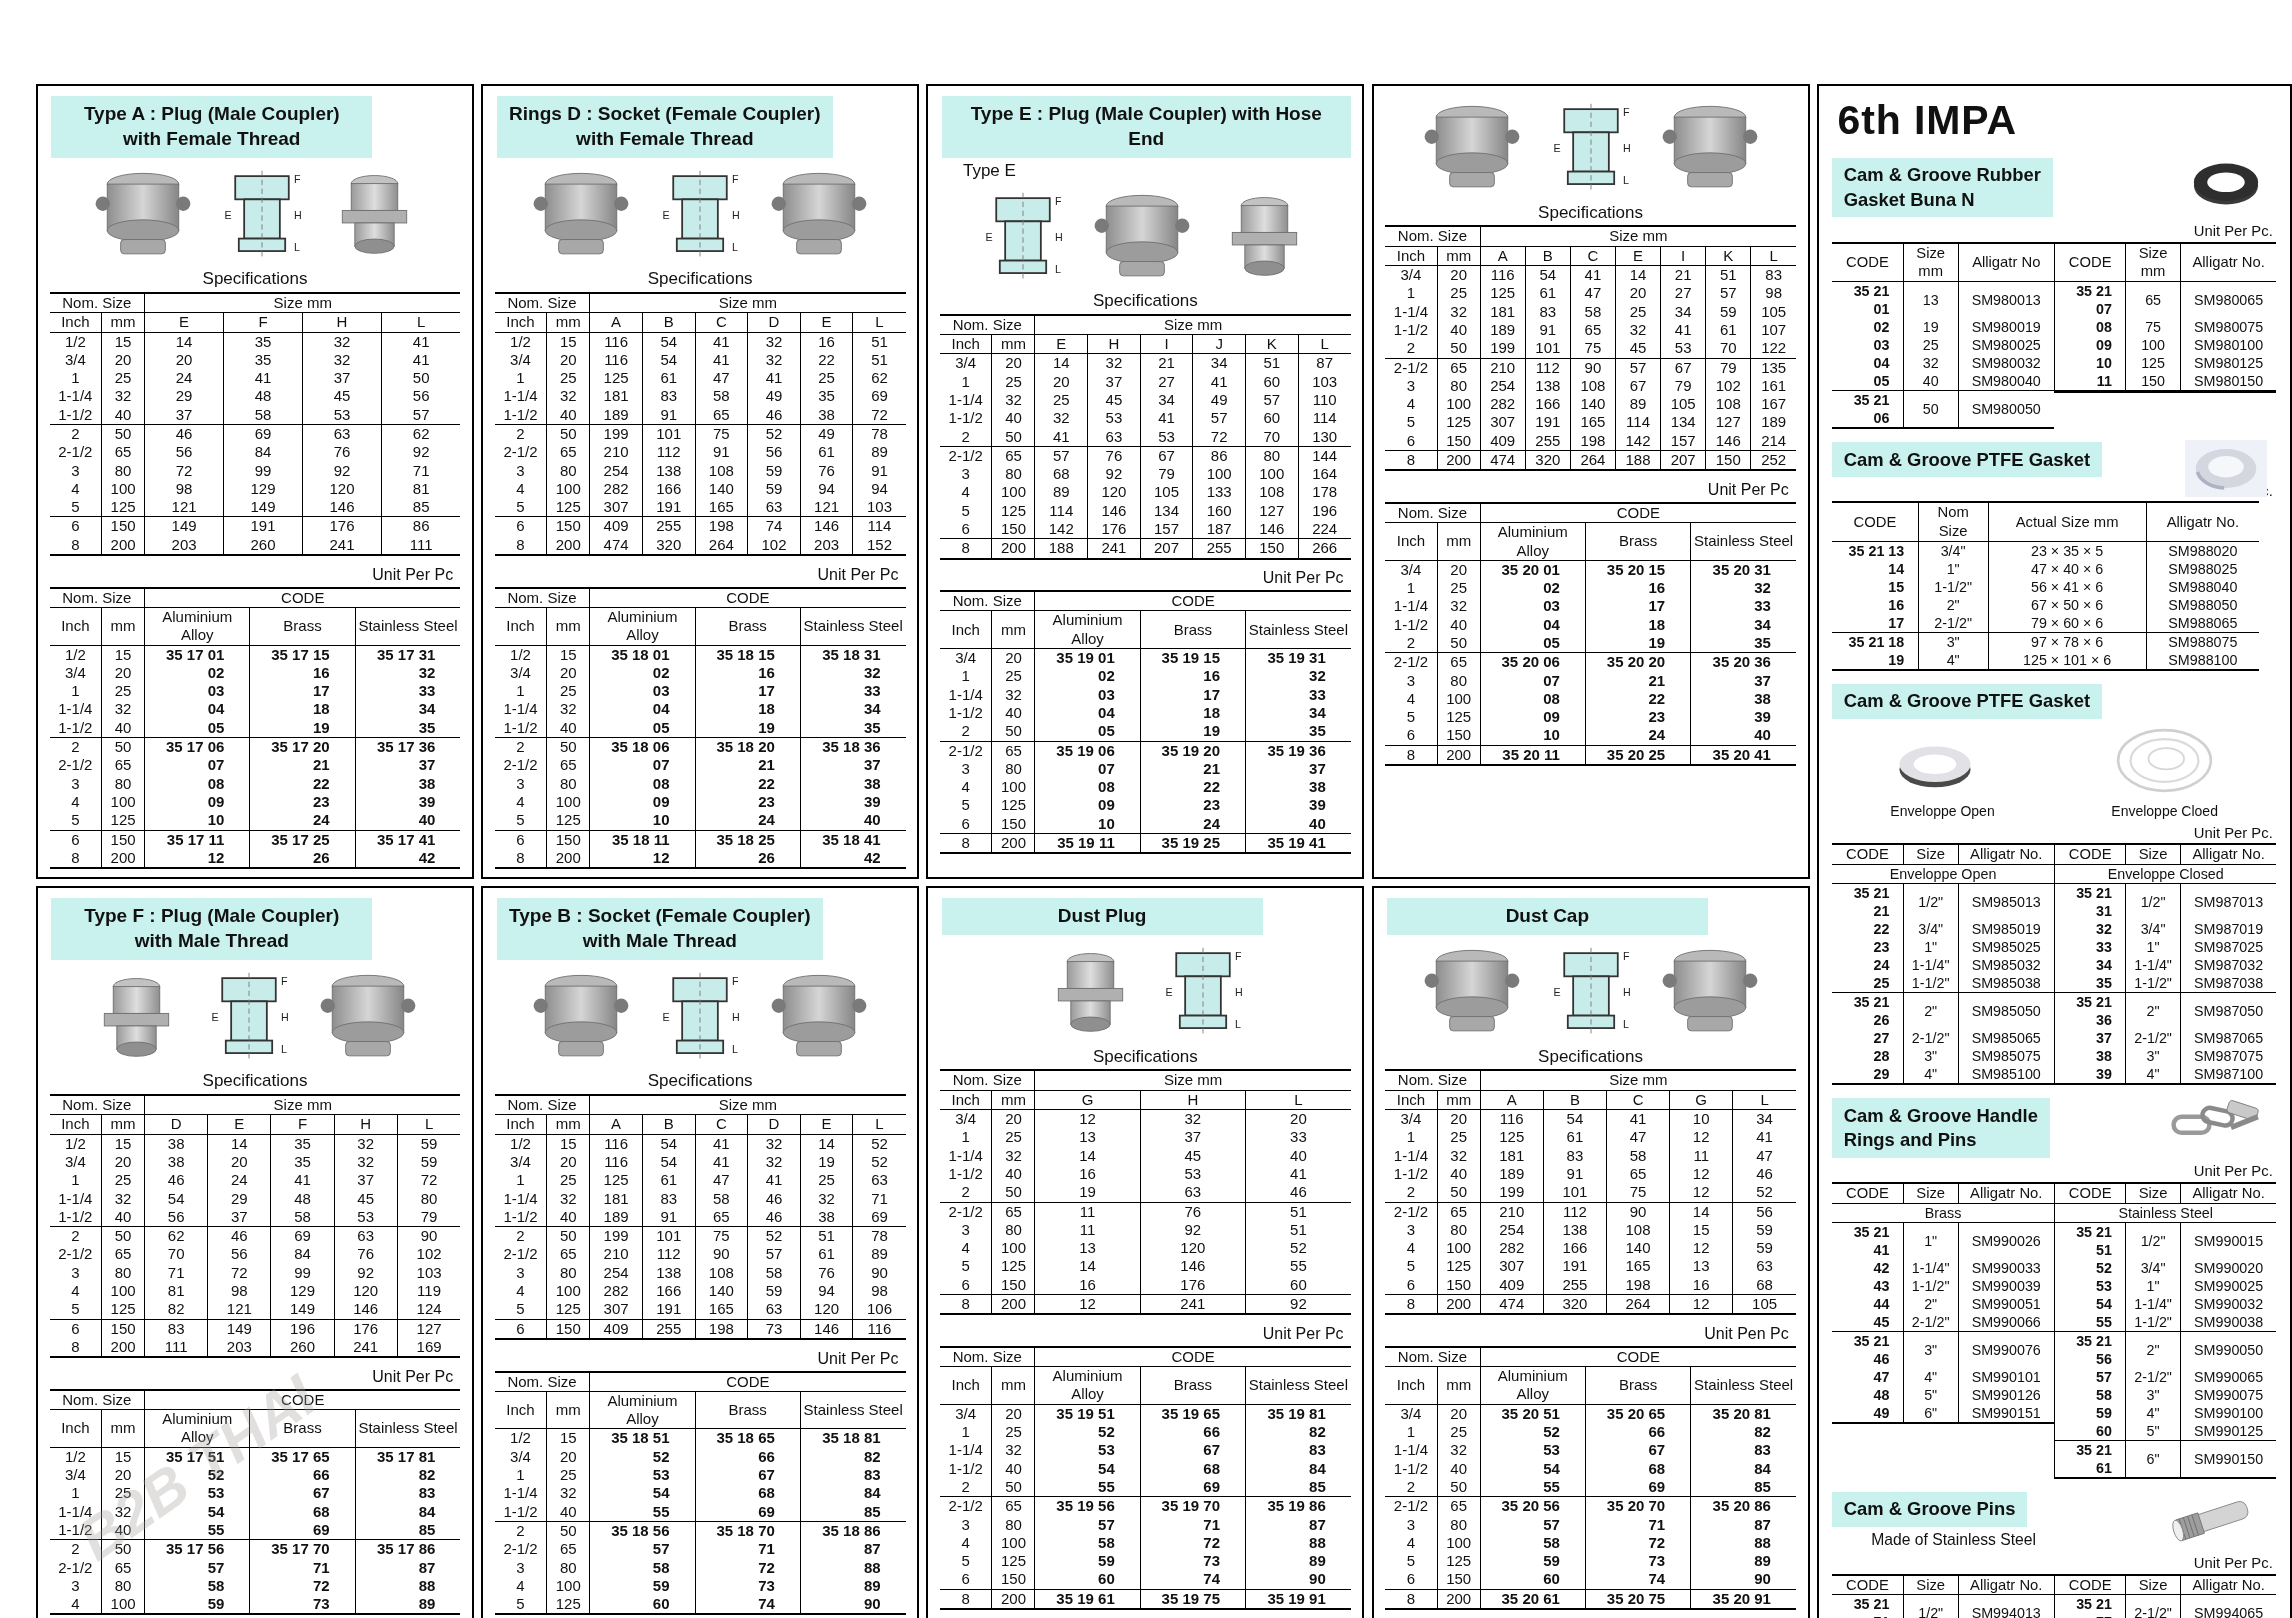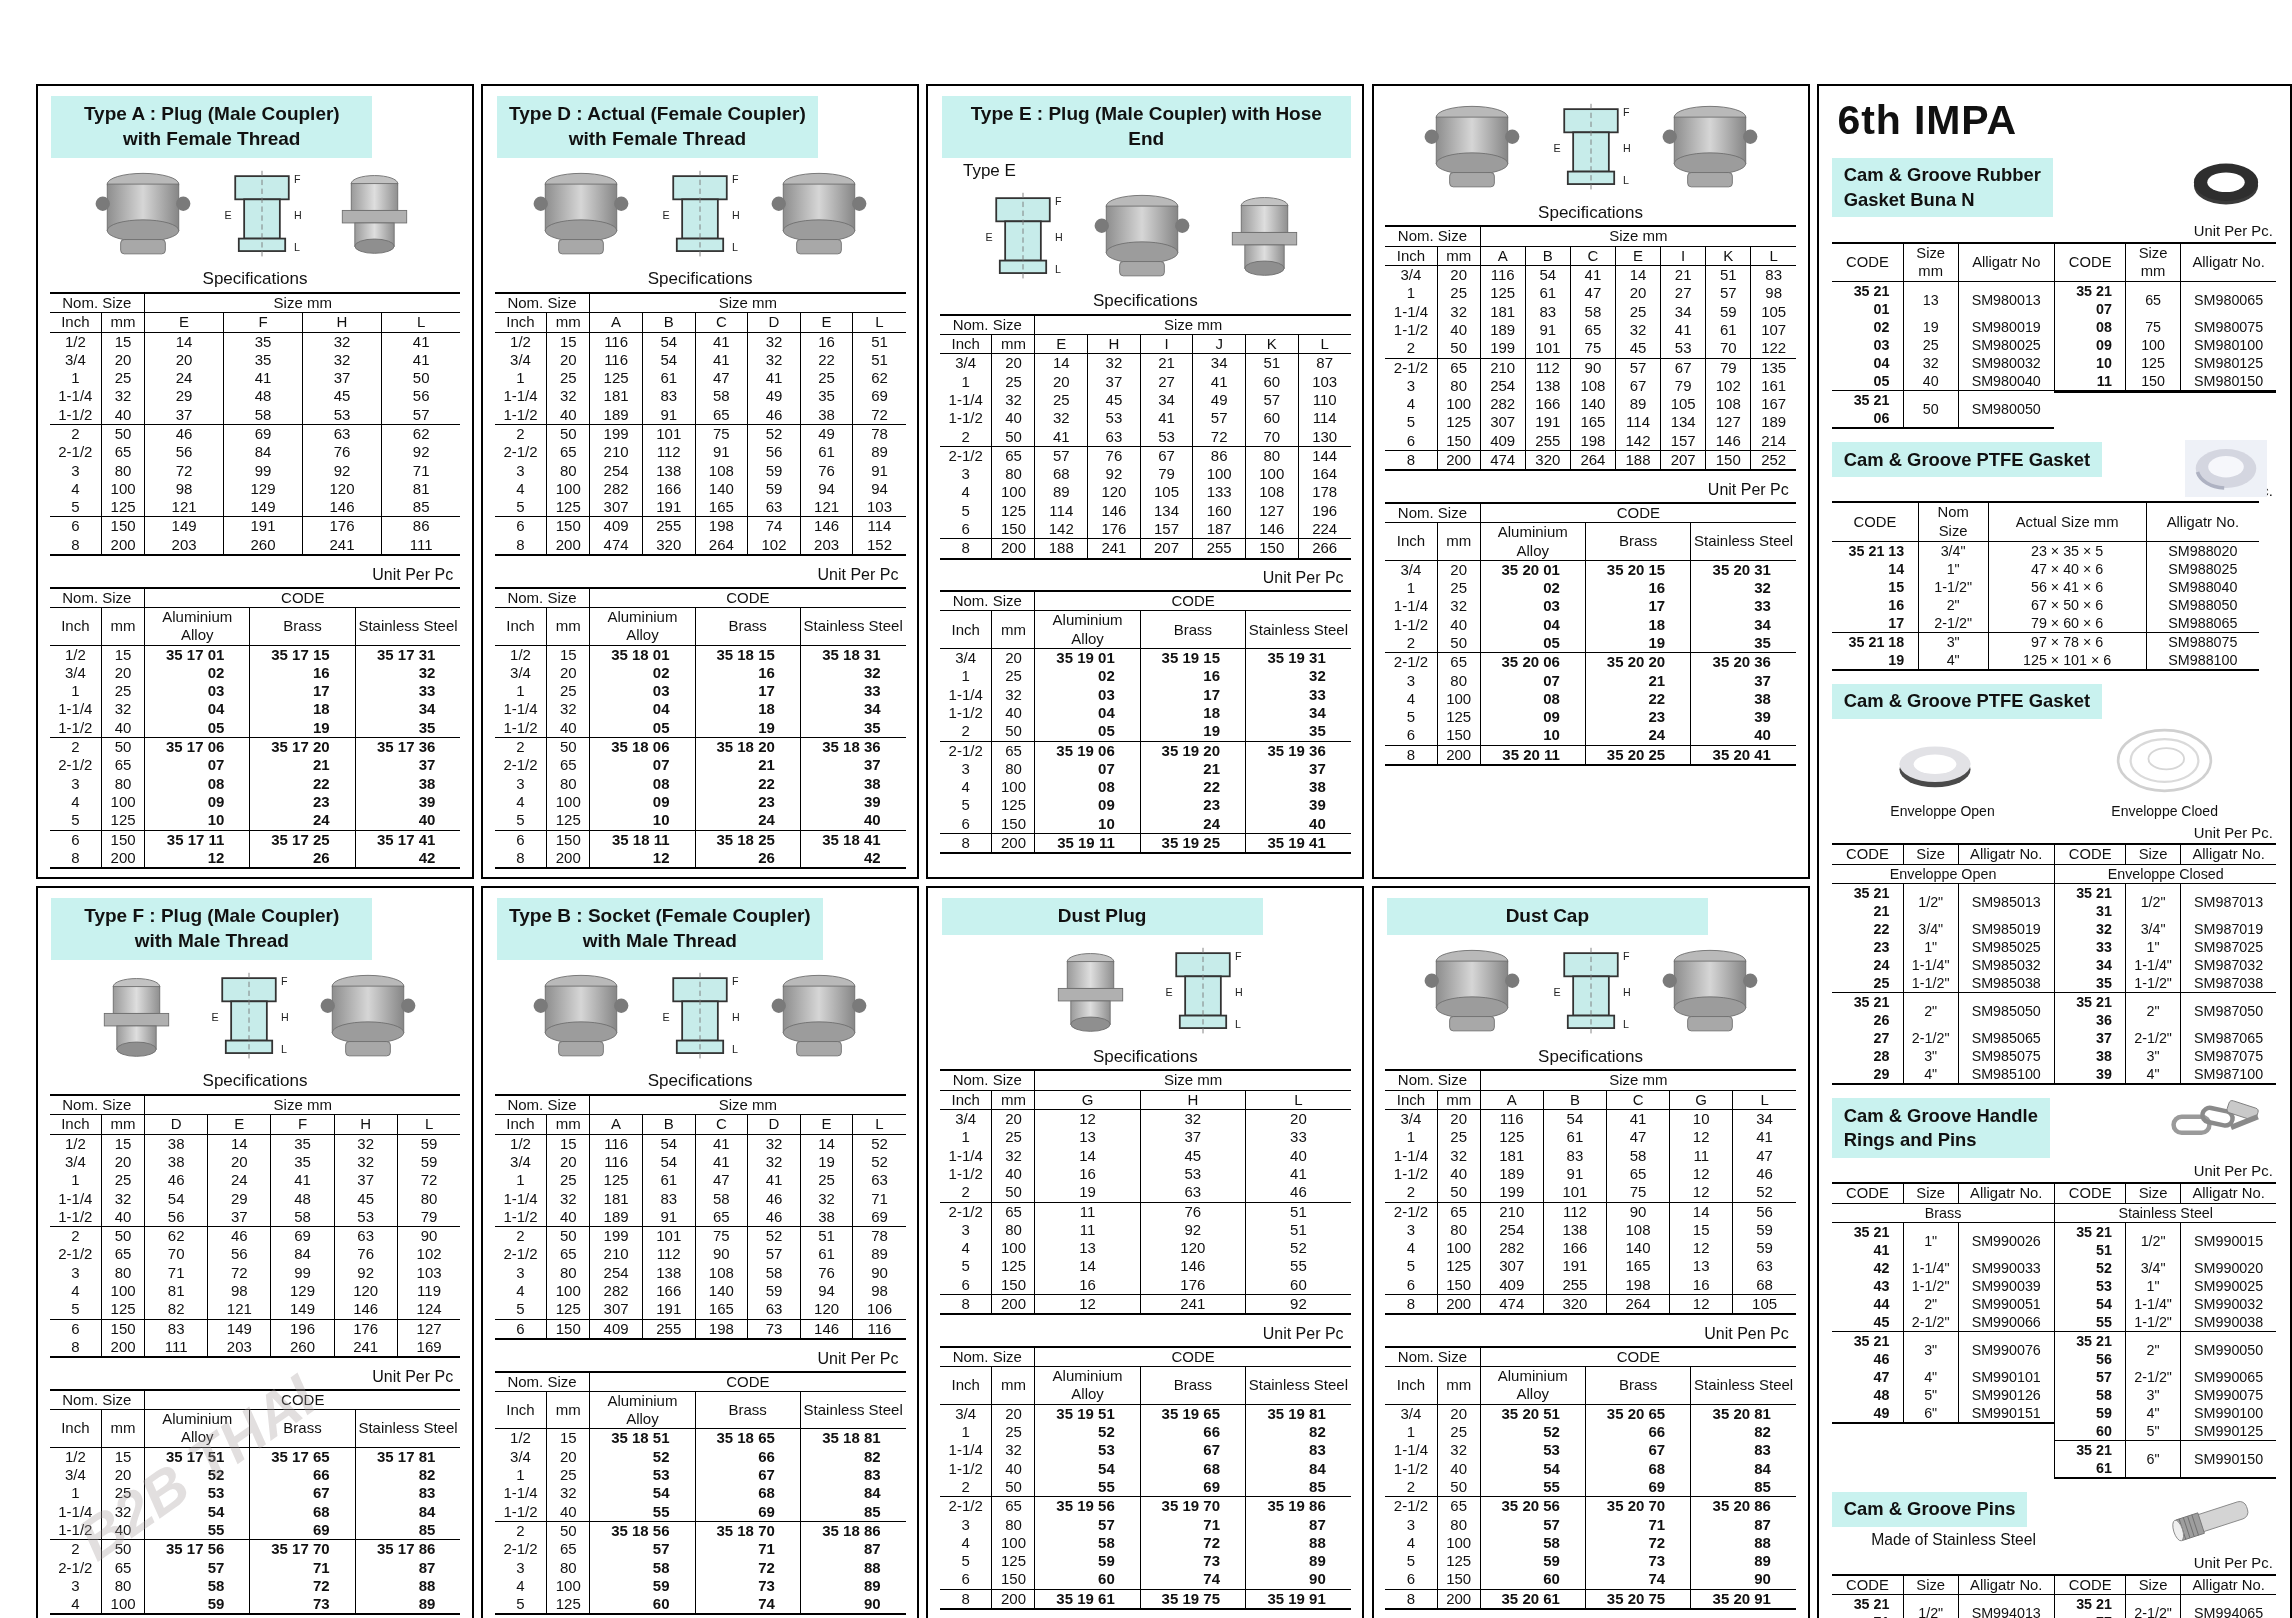--- a/index.html
+++ b/index.html
@@ -326,21 +326,21 @@
                 <td>200</td>
                 <td class="code-cell">12</td>
                 <td class="code-cell">26</td>
                 <td class="code-cell">42</td>
               </tr>
             </tbody>
           </table>
         </section>
       <section class="panel">
           <div class="ptitle">
-            <div>Type D : Actual (Female Coupler)</div>
+            <div>Rings D : Socket (Female Coupler)</div>
             <div>with Female Thread</div>
           </div>
           <div class="figs">
             <svg width="106" height="93" viewBox="0 0 118 104">
               <defs>
                 <linearGradient id="g1" x1="0" x2="1">
                   <stop offset="0" stop-color="#8e8e8e"></stop>
                   <stop offset=".5" stop-color="#d6d6d6"></stop>
                   <stop offset="1" stop-color="#868686"></stop>
                 </linearGradient>

